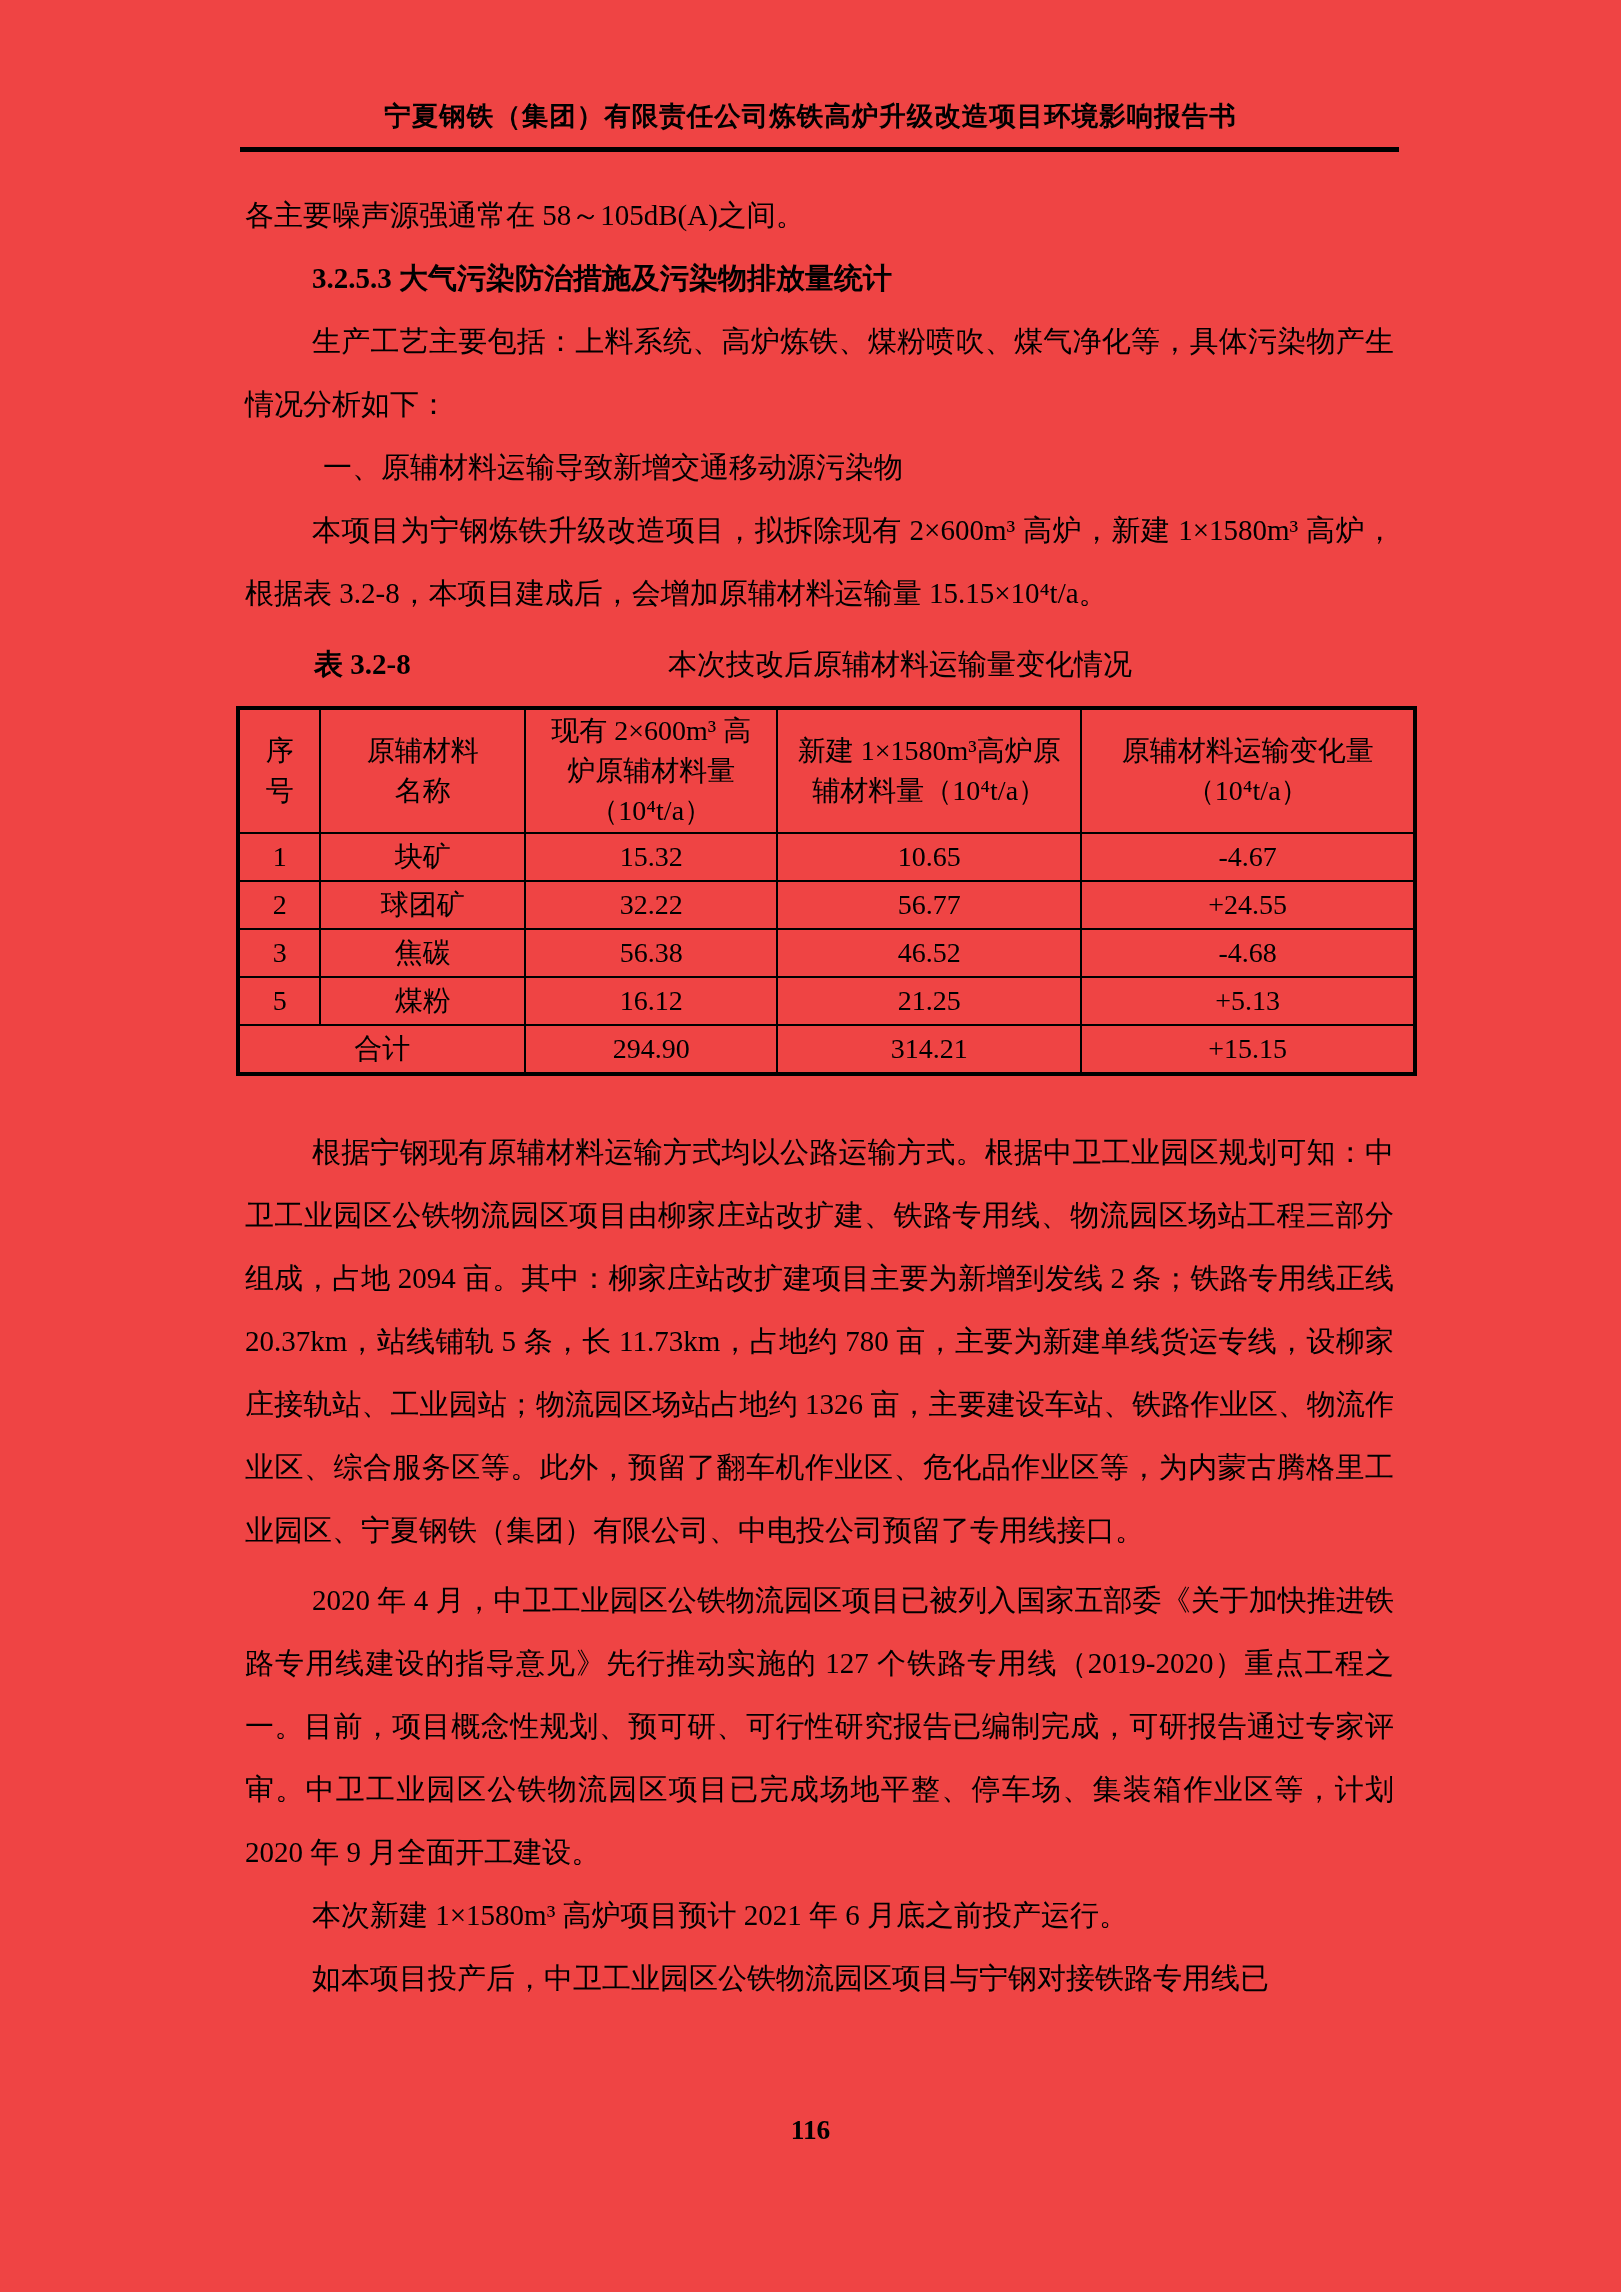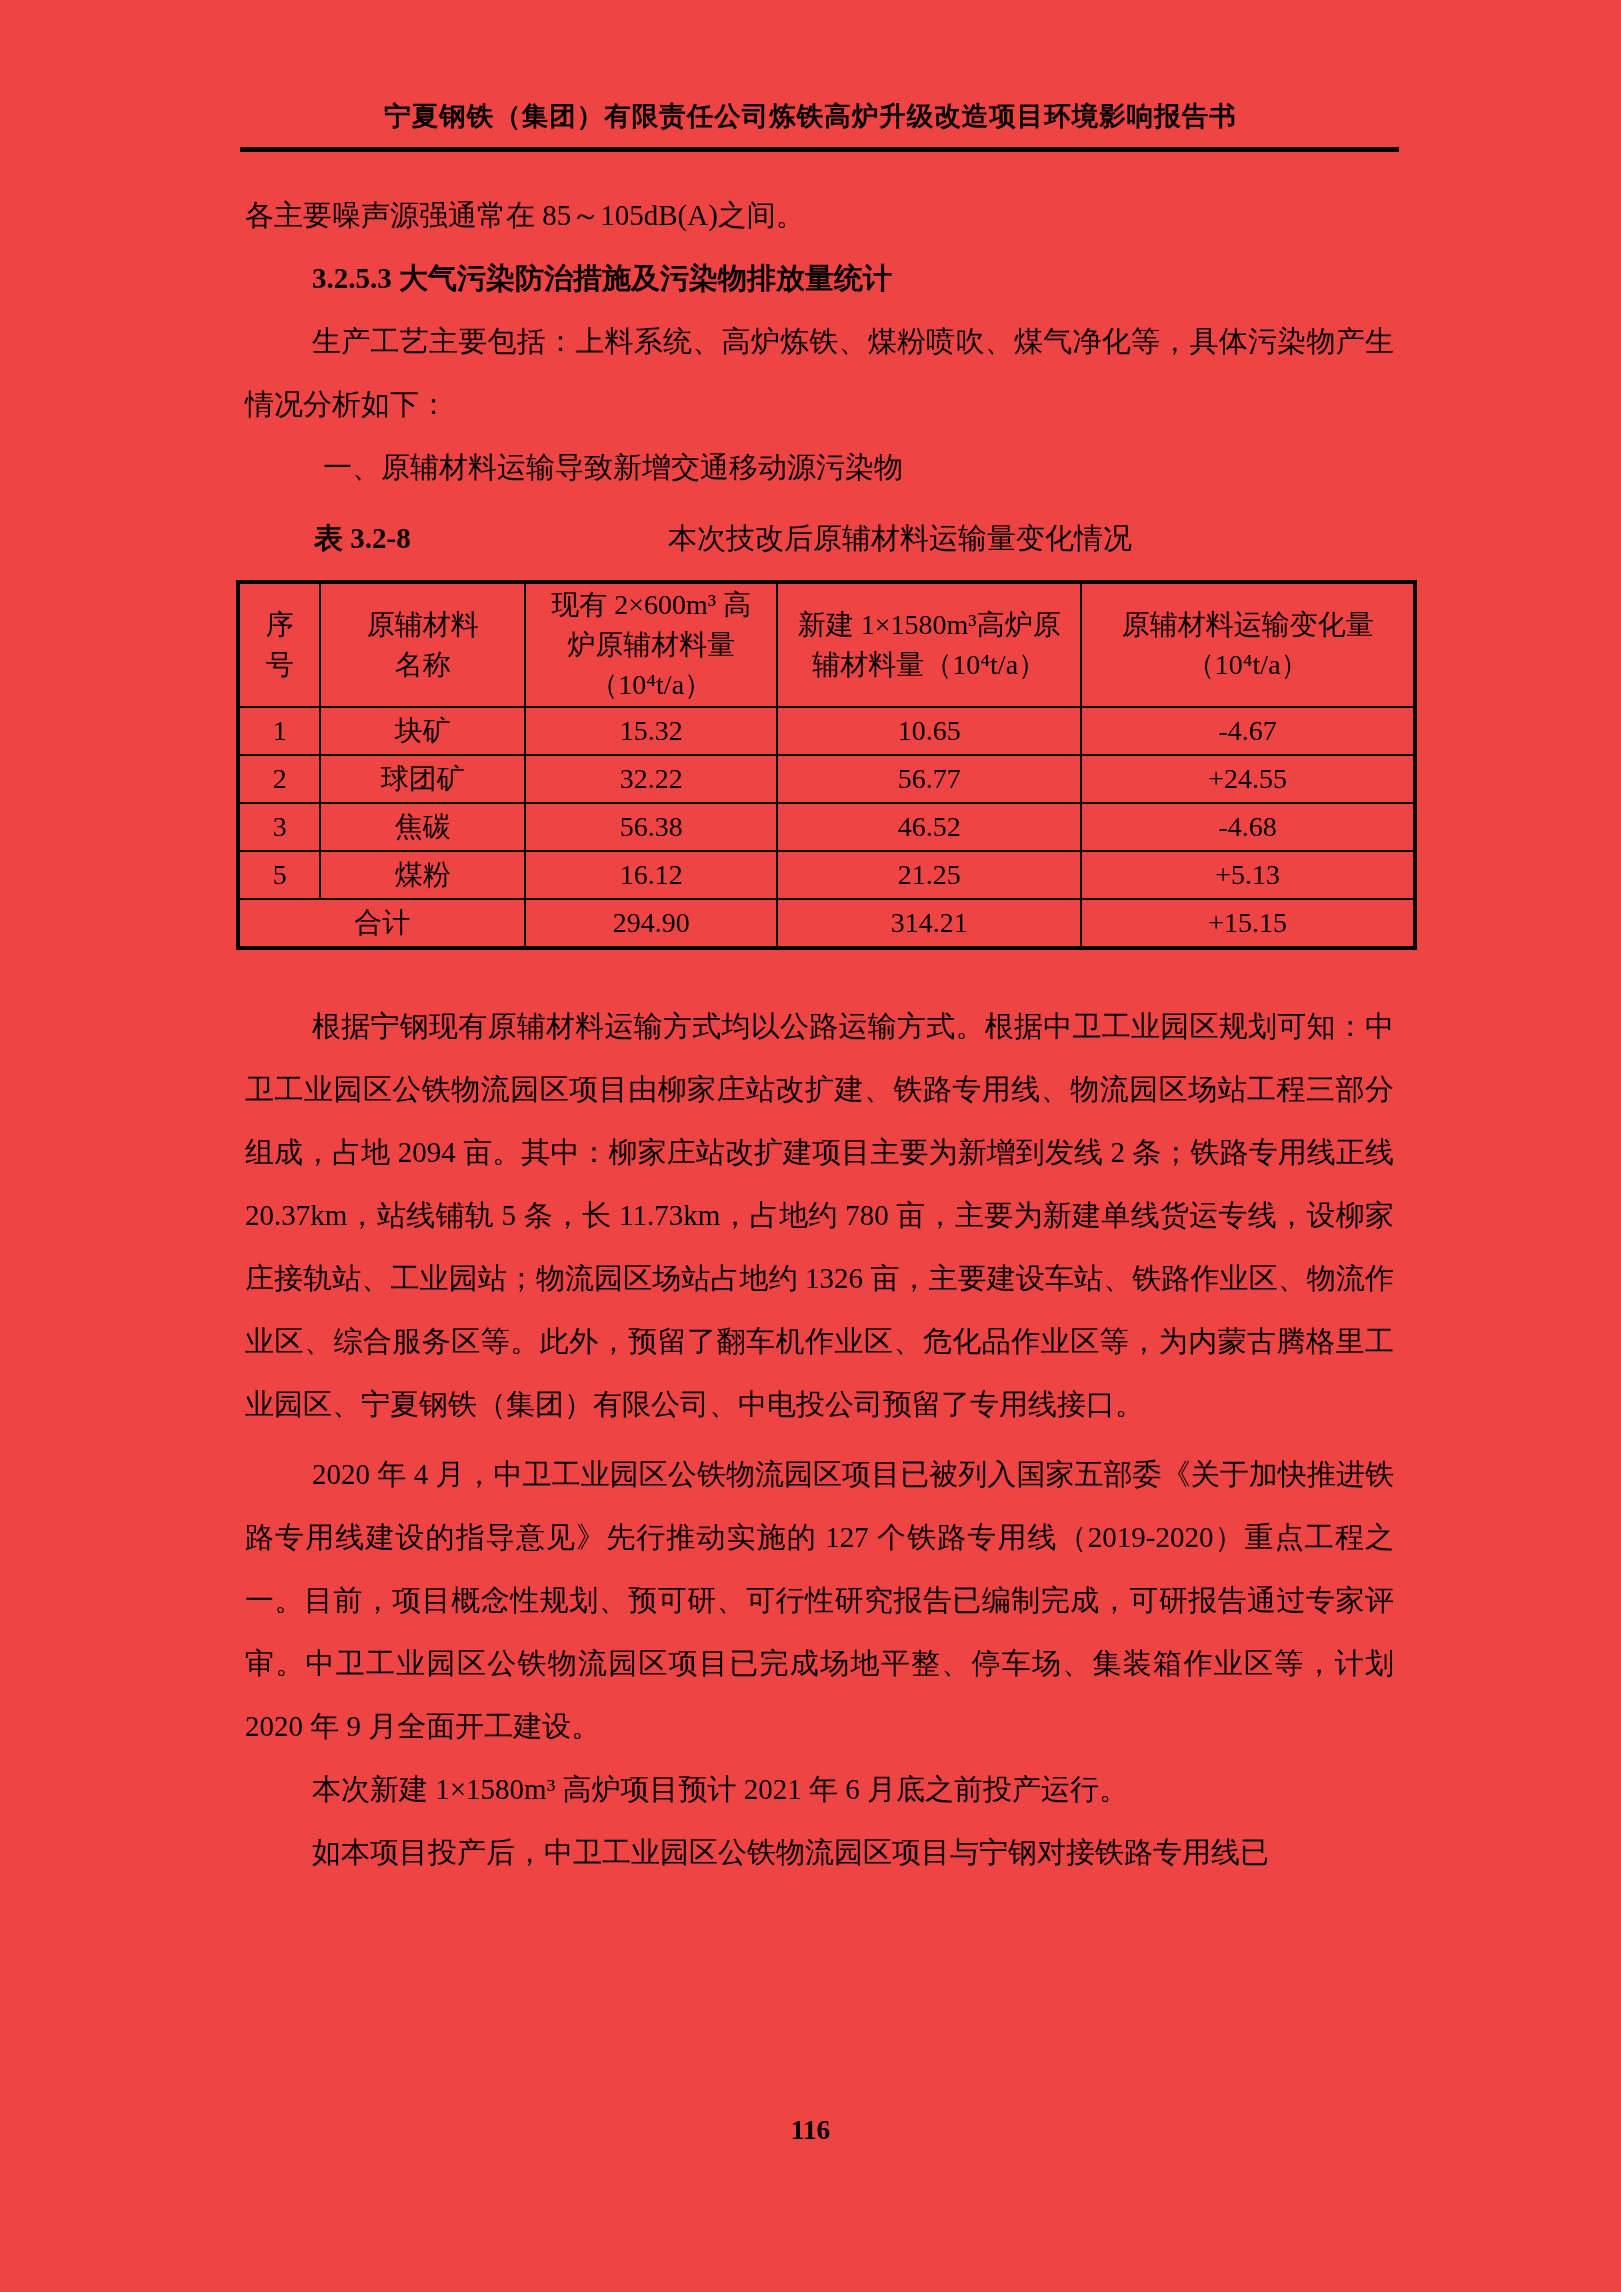--- a/index.html
+++ b/index.html
@@ -76,28 +76,29 @@
 </head>
 <body>
 
 <div class="page">
 
   <div class="doc-header">宁夏钢铁（集团）有限责任公司炼铁高炉升级改造项目环境影响报告书</div>
   <div class="header-rule"></div>
 
   <div class="content">
 
-    <p>各主要噪声源强通常在 85～105dB(A)之间。</p>
+    <p>各主要噪声源强通常在 58～105dB(A)之间。</p>
 
     <h3 class="sec-heading">3.2.5.3 大气污染防治措施及污染物排放量统计</h3>
 
     <p class="indent">生产工艺主要包括：上料系统、高炉炼铁、煤粉喷吹、煤气净化等，具体污染物产生情况分析如下：</p>
 
     <h4 class="indent-wide">一、原辅材料运输导致新增交通移动源污染物</h4>
 
+    <p class="indent">本项目为宁钢炼铁升级改造项目，拟拆除现有 2×600m³ 高炉，新建 1×1580m³ 高炉，根据表 3.2-8，本项目建成后，会增加原辅材料运输量 15.15×10⁴t/a。</p>
 
     <div class="table-caption">
       <span class="cap-label">表 3.2-8</span>
       <span class="cap-title">本次技改后原辅材料运输量变化情况</span>
     </div>
 
     <div class="tbl-wrap">
       <table class="materials">
         <colgroup>
           <col style="width:82px">

